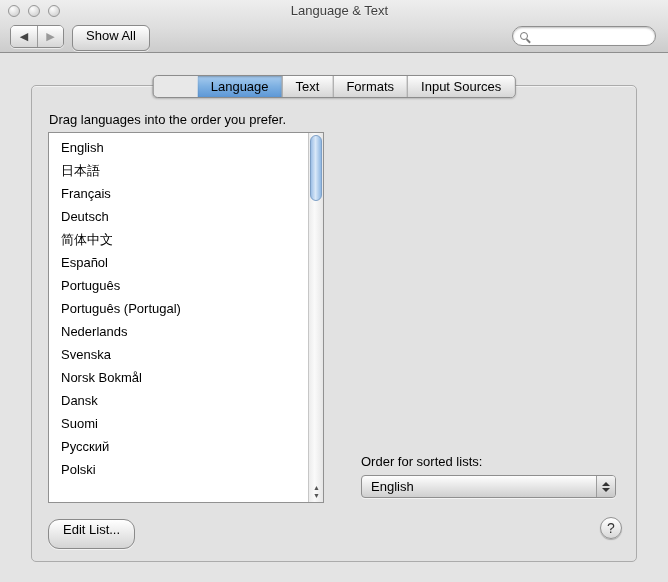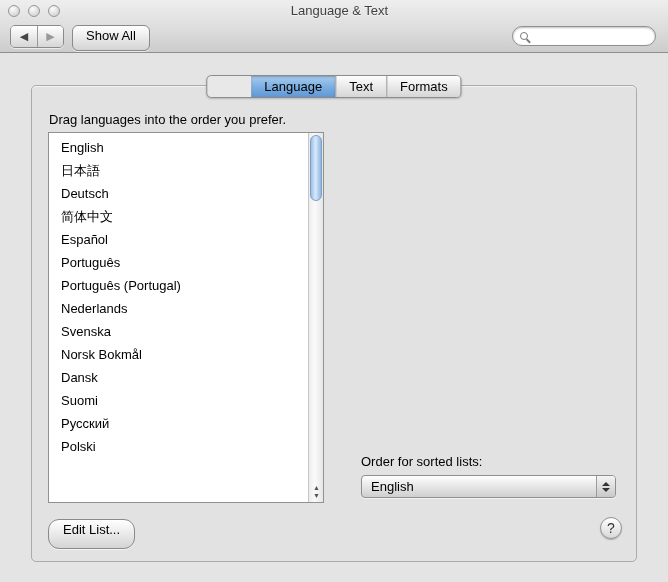--- a/index.html
+++ b/index.html
@@ -180,28 +180,30 @@
         <input class="search-input" type="text" value="" style="">
       </div>
     </div>
   </div>
 
   <div class="panel">
     <div class="tab-bar">
         <div class="tab selected">Language</div>
         <div class="tab">Text</div>
         <div class="tab">Formats</div>
+        <div class="tab">Input Sources</div>
       </div>
 
     <div class="instruction">Drag languages into the order you prefer.</div>
 
     <div class="lang-list">
       <div class="lang-items">
           <div class="lang-item">English</div>
           <div class="lang-item">日本語</div>
+          <div class="lang-item">Français</div>
           <div class="lang-item">Deutsch</div>
           <div class="lang-item">简体中文</div>
           <div class="lang-item">Español</div>
           <div class="lang-item">Português</div>
           <div class="lang-item">Português (Portugal)</div>
           <div class="lang-item">Nederlands</div>
           <div class="lang-item">Svenska</div>
           <div class="lang-item">Norsk Bokmål</div>
           <div class="lang-item">Dansk</div>
           <div class="lang-item">Suomi</div>

